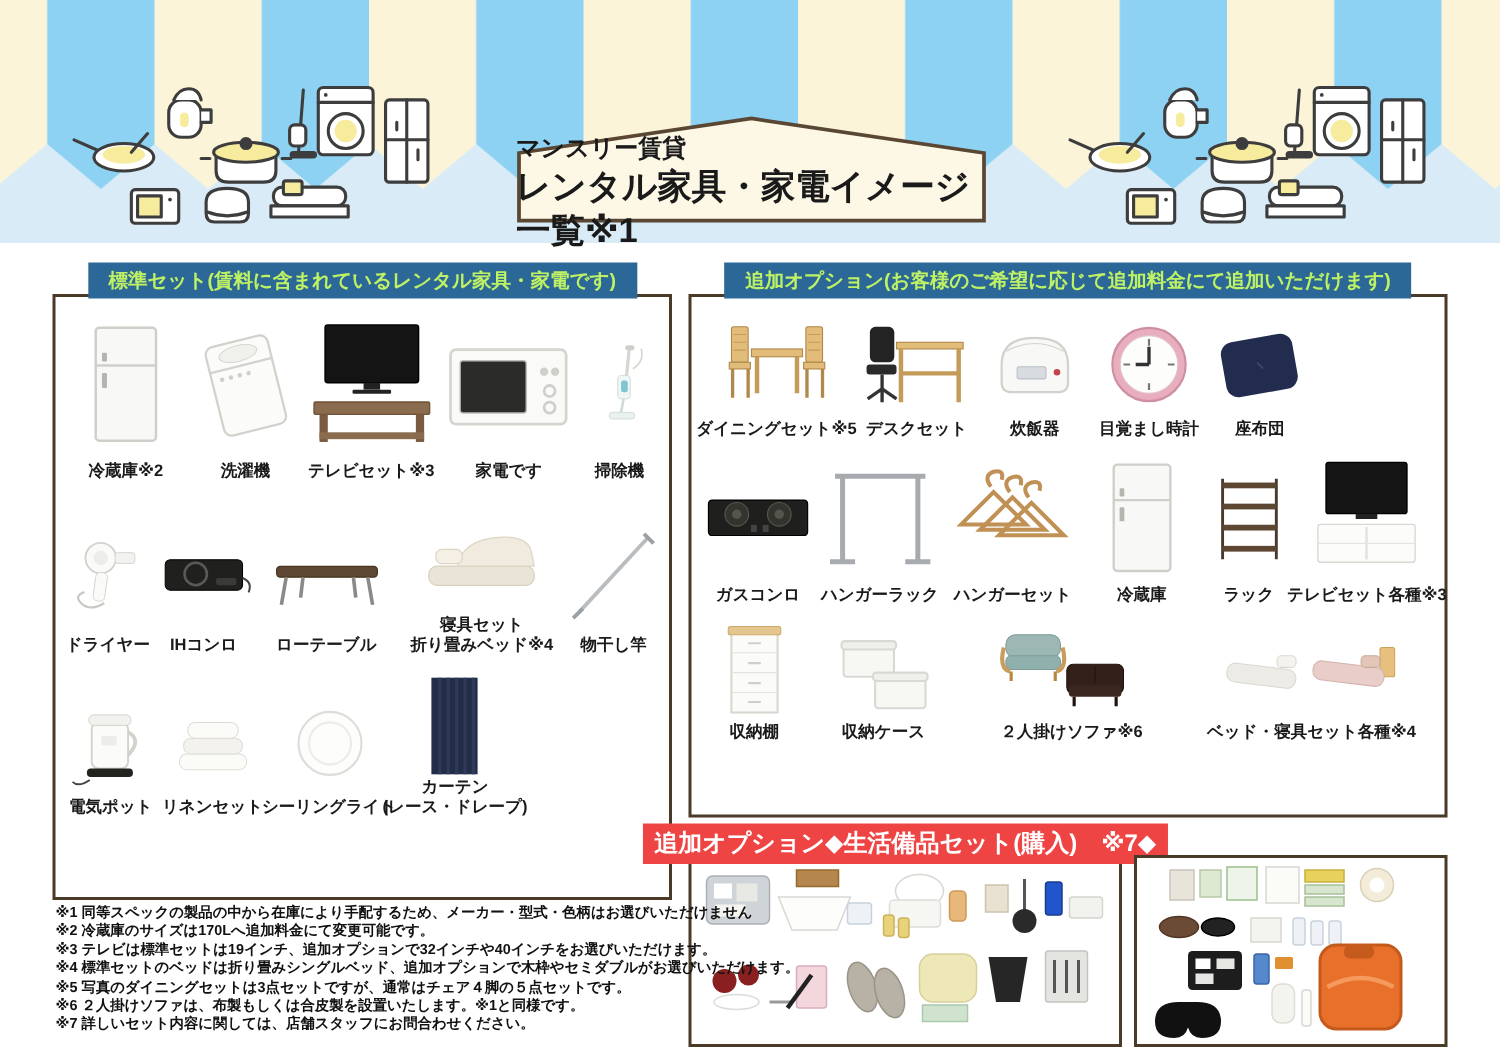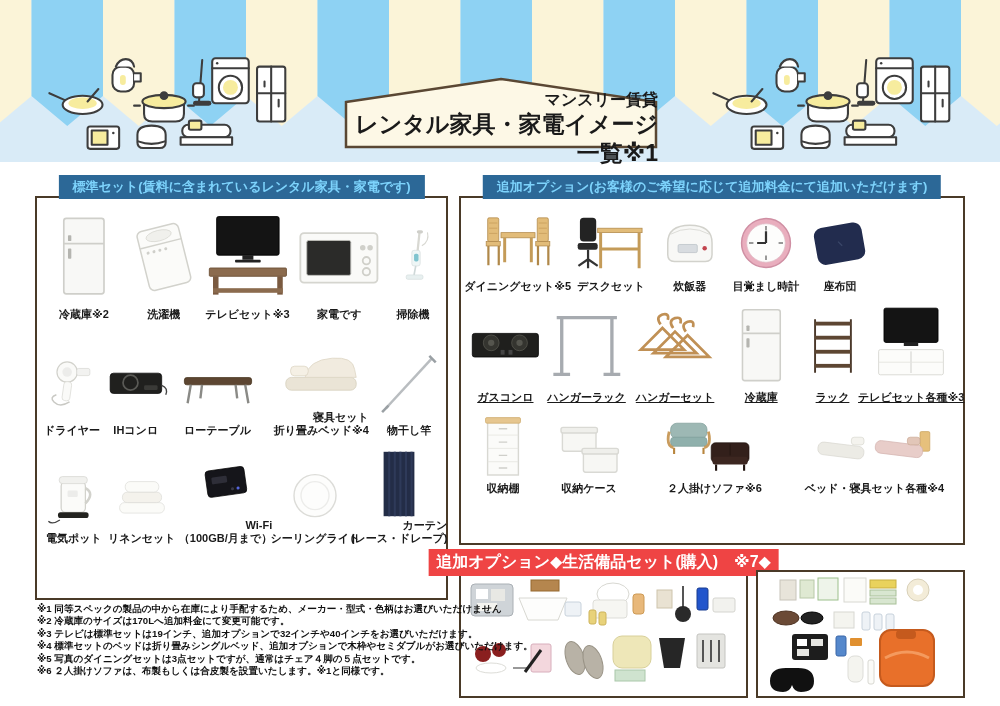--- a/index.html
+++ b/index.html
@@ -11,44 +11,44 @@
   }
   
   .top-band{position:absolute;left:0;top:0;width:1000px;height:162px;background:#d9ebf7;}
   .awning{position:absolute;left:0;top:0;width:1000px;height:132px;display:block;}
   .decor{position:absolute;top:50px;width:272px;height:108px;}
   .decor-left{left:28px;}
   .decor-right{left:692px;}
   
   .banner{position:absolute;left:344px;top:76px;width:314px;height:74px;}
   .banner svg{position:absolute;left:0;top:0;width:100%;height:100%;}
-  .banner .txt{position:absolute;left:0;top:14px;width:100%;text-align:right;font-weight:bold;line-height:1.25;}
+  .banner .txt{position:absolute;left:0;top:14px;width:100%;text-align:left;font-weight:bold;line-height:1.25;}
   .banner .l1{font-size:16px;}
   .banner .l2{font-size:23px;}
   
   .panel{position:absolute;border:2px solid #4a3a28;background:#fff;box-sizing:border-box;}
   .left-panel{left:35px;top:196px;width:413px;height:404px;}
   .right-panel{left:459px;top:196px;width:506px;height:349px;}
   .phead{
     position:absolute;top:-23px;left:50%;transform:translateX(-50%);
-    background:#2c6897;color:#7dd3fc;font-size:13px;font-weight:bold;
+    background:#2c6897;color:#bef264;font-size:13px;font-weight:bold;
     padding:3px 14px;white-space:nowrap;letter-spacing:0;
   }
   .row{display:flex;align-items:flex-end;padding:0 5px;}
   .cell{display:flex;flex-direction:column;align-items:center;min-width:0;}
   .img{display:flex;align-items:flex-end;justify-content:center;width:100%;}
   .img svg{height:100%;}
-  .lbl{font-size:11px;font-weight:bold;text-align:right;line-height:1.18;white-space:nowrap;}
+  .lbl{font-size:11px;font-weight:bold;text-align:center;line-height:1.18;white-space:nowrap;}
   .lbl .ln{display:block;}
   
   .lp-r1 .img{height:102px;} .lp-r1{margin-top:8px;}
   .lp-r2 .img{height:80px;}  .lp-r2{margin-top:10px;}
   .lp-r3 .img{height:70px;}  .lp-r3{margin-top:12px;}
   .rp-r1 .img{height:74px;}  .rp-r1{margin-top:8px;}
-  .rp-r2 .img{height:90px;}  .rp-r2{margin-top:8px;text-decoration:underline;}
+  .rp-r2 .img{height:90px;}  .rp-r2{margin-top:8px;}
   .rp-r3 .img{height:70px;}  .rp-r3{margin-top:8px;}
   
   .life-box{left:459px;top:570px;width:289px;height:128px;}
   .disaster-box{left:756px;top:570px;width:209px;height:128px;}
   .bhead{
     position:absolute;top:-23px;left:50%;transform:translateX(-50%);
     background:#ef4444;color:#fff;font-size:16px;font-weight:bold;
     padding:3px 8px;white-space:nowrap;
   }
   .collage{width:100%;height:100%;display:block;}
@@ -499,31 +499,20 @@
       <div class="lbl">電気ポット</div>
     </div>
     <div class="cell" style="flex:0 0 18%">
       <div class="img">
           <svg viewBox="0 0 100 100">
             <use href="#s-linen"></use>
           </svg>
         </div>
       <div class="lbl">リネンセット</div>
     </div>
-    <div class="cell" style="flex:0 0 24%">
-      <div class="img">
-          <svg viewBox="0 0 100 100">
-            <use href="#s-wifi"></use>
-          </svg>
-        </div>
-      <div class="lbl">
-        <span class="ln">Wi-Fi</span>
-        <span class="ln">（100GB/月まで）</span>
-      </div>
-    </div>
     <div class="cell" style="flex:0 0 21%">
       <div class="img">
           <svg viewBox="0 0 100 100">
             <use href="#s-ceiling"></use>
           </svg>
         </div>
       <div class="lbl">シーリングライト</div>
     </div>
     <div class="cell" style="flex:0 0 21%">
       <div class="img">
@@ -685,13 +674,14 @@
     </svg>
 </div>
 
 <div class="notes">
   <div class="note">※1 同等スペックの製品の中から在庫により手配するため、メーカー・型式・色柄はお選びいただけません</div>
   <div class="note">※2 冷蔵庫のサイズは170Lへ追加料金にて変更可能です。</div>
   <div class="note">※3 テレビは標準セットは19インチ、追加オプションで32インチや40インチをお選びいただけます。</div>
   <div class="note">※4 標準セットのベッドは折り畳みシングルベッド、追加オプションで木枠やセミダブルがお選びいただけます。</div>
   <div class="note">※5 写真のダイニングセットは3点セットですが、通常はチェア４脚の５点セットです。</div>
   <div class="note">※6 ２人掛けソファは、布製もしくは合皮製を設置いたします。※1と同様です。</div>
+  <div class="note">※7 詳しいセット内容に関しては、店舗スタッフにお問合わせください。</div>
 </div>
 
 </body></html>

